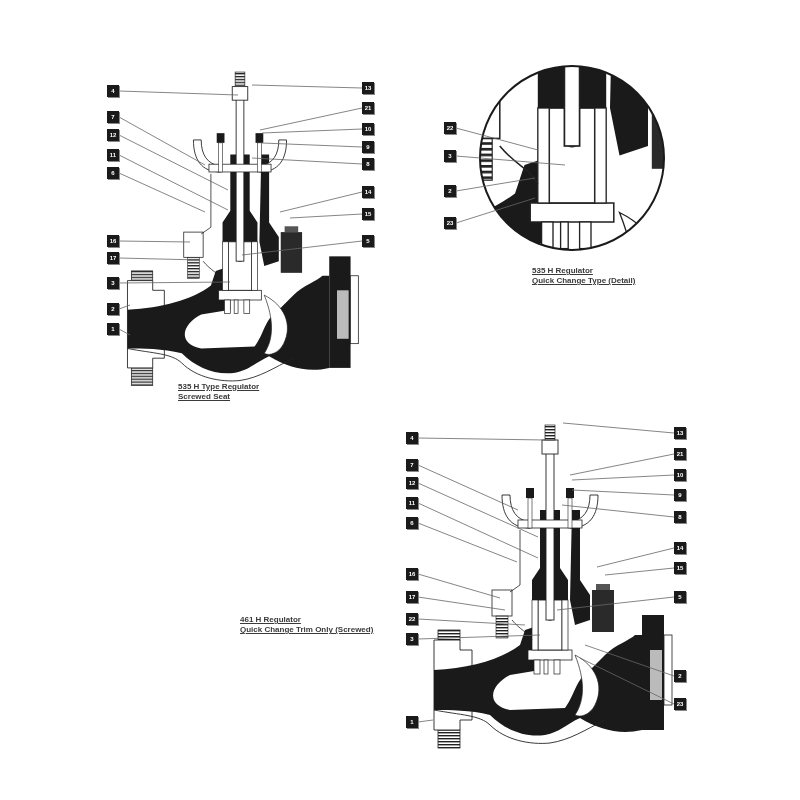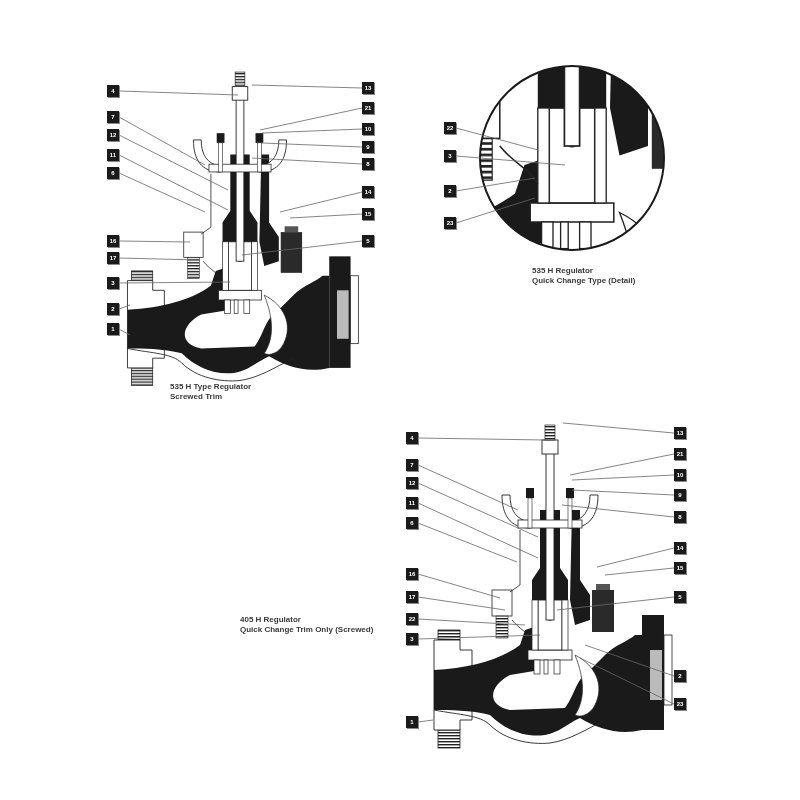--- a/index.html
+++ b/index.html
@@ -6,21 +6,21 @@
     body { width: 800px; height: 800px; position: relative; overflow: hidden; font-family: "Liberation Sans", sans-serif; }
     #canvas { position: absolute; left: 0; top: 0; width: 800px; height: 800px; }
     .callout {
       position: absolute; width: 12px; height: 12px; background: #1a1a1a; color: #ffffff;
       font: bold 6px "Liberation Sans", sans-serif; line-height: 12px; text-align: center;
       box-shadow: 1px 1px 0 #888;
     }
     .caption {
       position: absolute; font: bold 8px "Liberation Sans", sans-serif; color: #3a3a3a; line-height: 10px;
     }
-    .caption div { white-space: nowrap; }
+    .caption div { white-space: nowrap; text-decoration: underline; }
   </style>
 </head>
 <body>
 
 <svg id="canvas" viewBox="0 0 800 800" xmlns="http://www.w3.org/2000/svg">
   <defs>
     <pattern id="thread" width="6" height="3" patternUnits="userSpaceOnUse">
       <rect width="6" height="3" fill="#fff"></rect>
         <rect width="6" height="1.4" fill="#222"></rect>
     </pattern>
@@ -178,24 +178,24 @@
     <div class="callout" style="left: 674px; top: 469px;">10</div>
     <div class="callout" style="left: 674px; top: 489px;">9</div>
     <div class="callout" style="left: 674px; top: 511px;">8</div>
     <div class="callout" style="left: 674px; top: 542px;">14</div>
     <div class="callout" style="left: 674px; top: 562px;">15</div>
     <div class="callout" style="left: 674px; top: 591px;">5</div>
     <div class="callout" style="left: 674px; top: 670px;">2</div>
     <div class="callout" style="left: 674px; top: 698px;">23</div>
   </div>
 
-<div class="caption" style="left:170px;top:382px;">
+<div class="caption" style="left:178px;top:382px;">
   <div>535 H Type Regulator</div>
-  <div>Screwed Trim</div>
+  <div>Screwed Seat</div>
 </div>
 <div class="caption" style="left:532px;top:266px;">
   <div>535 H Regulator</div>
   <div>Quick Change Type (Detail)</div>
 </div>
 <div class="caption" style="left:240px;top:615px;">
-  <div>405 H Regulator</div>
+  <div>461 H Regulator</div>
   <div>Quick Change Trim Only (Screwed)</div>
 </div>
 
 </body></html>

